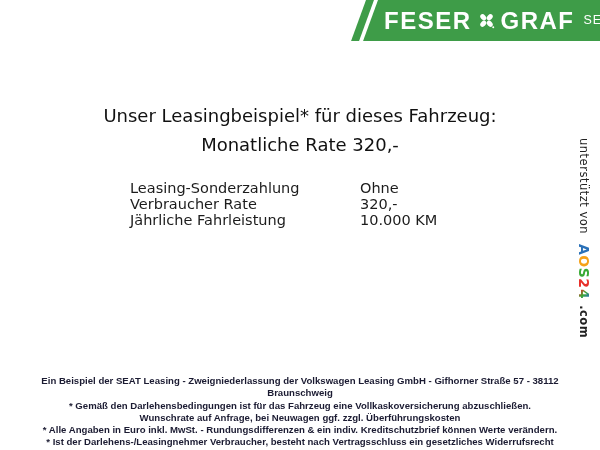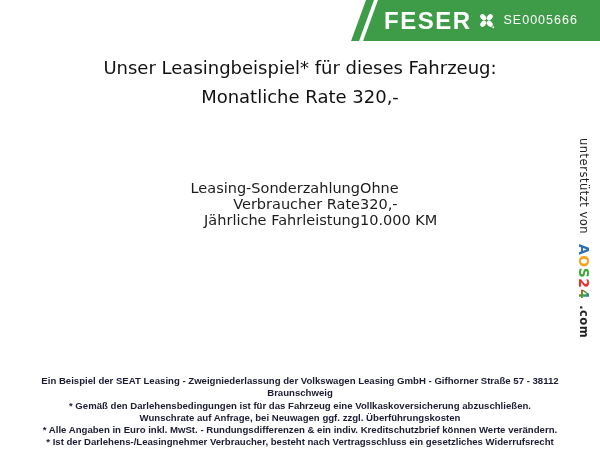--- a/index.html
+++ b/index.html
@@ -25,25 +25,25 @@
     font-family:"Liberation Sans",sans-serif;
   }
   .clover{display:block;}
   .banner-id{
     color:#fff;font-size:12.5px;font-weight:500;letter-spacing:1px;line-height:1;
     margin-left:3px;font-family:"Liberation Sans",sans-serif;white-space:nowrap;
   }
 
   
   .heading{position:absolute;top:56px;left:0;width:600px;text-align:center;}
-  .heading-sub{font-size:18px;line-height:24px;color:#111;}
+  .heading-sub{font-size:18px;line-height:24px;color:#111;margin-top:48px;}
   .heading-main{font-size:18px;line-height:32px;color:#111;margin-top:1px;}
 
   
-  .details{position:absolute;top:181px;left:130px;text-align:right;}
+  .details{position:absolute;top:181px;left:130px;}
   .detail-row{display:flex;font-size:14.5px;line-height:15.8px;color:#1c1c1c;}
   .detail-label{width:230px;}
   .detail-value{white-space:nowrap;}
 
   
   .sidebar-vertical{
     position:absolute;top:138px;right:8px;
     writing-mode:vertical-rl;
     font-size:11.5px;color:#222;letter-spacing:0.5px;white-space:nowrap;
   }
@@ -78,20 +78,21 @@
       <svg class="clover" width="17" height="17" viewBox="0 0 24 24">
         <g fill="#fff" transform="rotate(45 12 12)">
           <ellipse cx="12" cy="5.5" rx="3.5" ry="4.8"></ellipse>
           <ellipse cx="12" cy="18.5" rx="3.5" ry="4.8"></ellipse>
           <ellipse cx="5.5" cy="12" rx="4.8" ry="3.5"></ellipse>
           <ellipse cx="18.5" cy="12" rx="4.8" ry="3.5"></ellipse>
         </g>
         <circle cx="21.5" cy="21.5" r="1.4" fill="#fff"></circle>
       </svg>
     </span>
+    <span class="brand-word">GRAF</span>
     <span class="banner-id">SE0005666</span>
   </div>
 
   <div class="heading">
     <div class="heading-sub">Unser Leasingbeispiel* für dieses Fahrzeug:</div>
     <div class="heading-main">Monatliche Rate 320,-</div>
   </div>
 
   <div class="details">
     <div class="detail-row">

